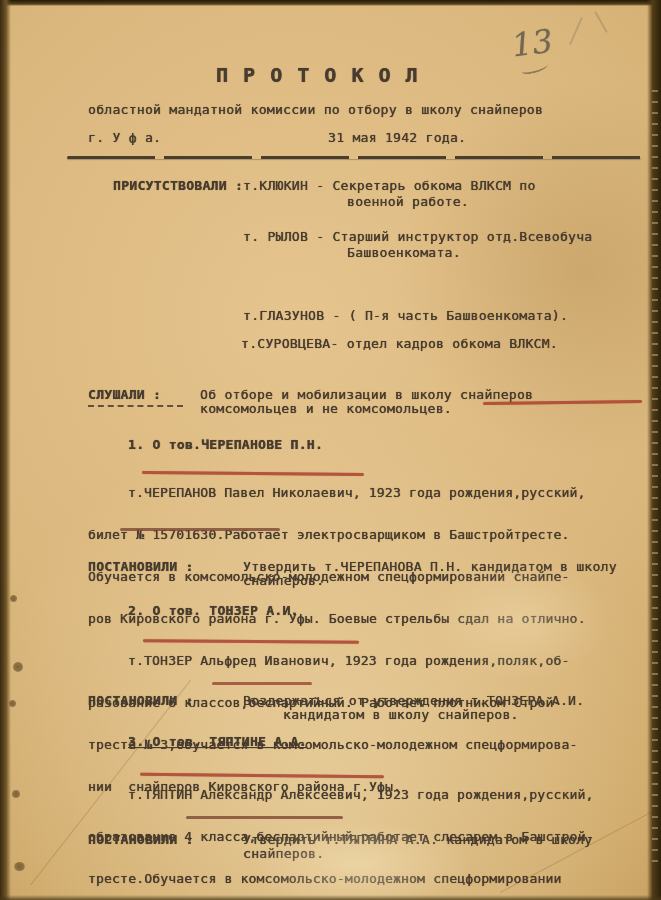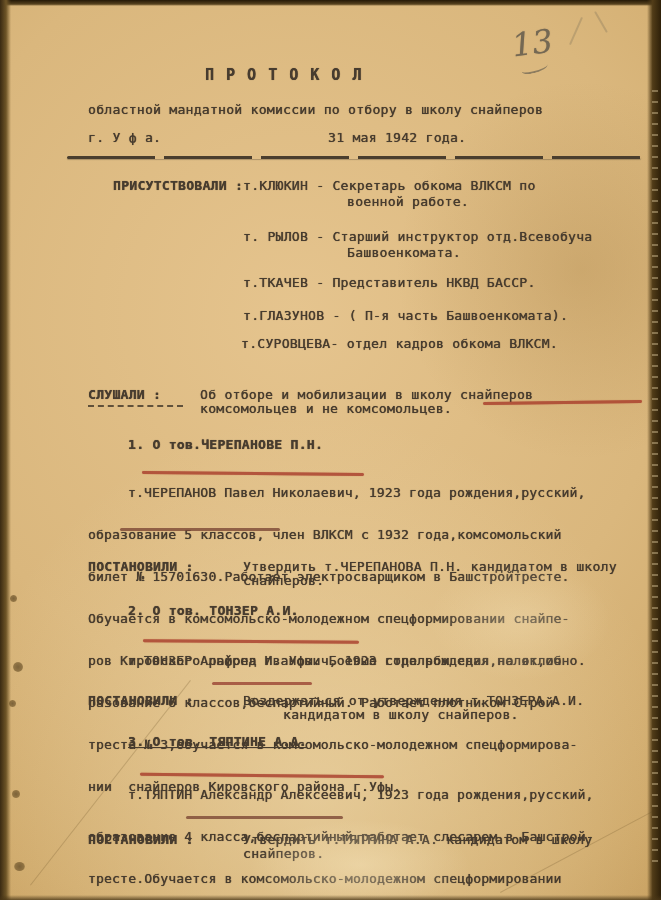--- a/index.html
+++ b/index.html
@@ -56,45 +56,43 @@
 </head>
 <body>
 
 <div id="page">
 
   <div id="pagenum">13</div>
   <div id="pagenum-swoosh"></div>
   <div class="ghostmark" style="left:575px;top:16px;width:2px;height:30px;transform:rotate(24deg);"></div>
   <div class="ghostmark" style="left:600px;top:10px;width:2px;height:24px;transform:rotate(-30deg);"></div>
 
-  <div class="t b" style="left:205px;top:68px;font-size:15px;letter-spacing:1.5px;text-align:right;">П Р О Т О К О Л</div>
+  <div class="t b" style="left:216px;top:68px;font-size:20px;letter-spacing:1.5px;text-align:right;">П Р О Т О К О Л</div>
   <div class="t" style="left:88px;top:103px;">областной мандатной комиссии по отбору в школу снайперов</div>
   <div class="t" style="left:88px;top:131px;">г. У ф а.</div>
   <div class="t" style="left:328px;top:131px;">31 мая 1942 года.</div>
   <div class="rule" style="left:67px;top:156px;width:574px;"></div>
 
   <div class="t b" style="left:88px;top:179px;padding-left:25px;">ПРИСУТСТВОВАЛИ :</div>
   <div class="t" style="left:243px;top:179px;">т.КЛЮКИН - Секретарь обкома ВЛКСМ по</div>
   <div class="t" style="left:347px;top:195px;">военной работе.</div>
   <div class="t" style="left:243px;top:230px;">т. РЫЛОВ - Старший инструктор отд.Всевобуча</div>
   <div class="t" style="left:347px;top:246px;">Башвоенкомата.</div>
-  <div class="t" style="left:243px;top:276px;">т.ТКАЧЕВ - Представитель НКВД БАССР.</div>
   <div class="t" style="left:243px;top:309px;">т.ГЛАЗУНОВ - ( П-я часть Башвоенкомата).</div>
   <div class="t" style="left:241px;top:337px;">т.СУРОВЦЕВА- отдел кадров обкома ВЛКСМ.</div>
 
   <div class="t b" style="left:88px;top:388px;">СЛУШАЛИ :</div>
   <div class="dash-ul" style="left:88px;top:405px;width:95px;"></div>
   <div class="t" style="left:200px;top:388px;">Об отборе и мобилизации в школу снайперов</div>
   <div class="t" style="left:200px;top:402px;">комсомольцев и не комсомольцев.</div>
   <div class="redline" style="left:483px;top:401px;width:159px;transform:rotate(-.7deg);"></div>
 
   <div class="t b" style="left:128px;top:438px;">1. О тов.ЧЕРЕПАНОВЕ П.Н.</div>
   <div class="t para" style="left:88px;top:458px;letter-spacing:.2px;">
     <div class="ln indent">т.ЧЕРЕПАНОВ Павел Николаевич, 1923 года рождения,русский,</div>
-    <div class="ln">образование 5 классов, член ВЛКСМ с 1932 года,комсомольский</div>
     <div class="ln">билет № 15701630.Работает электросварщиком в Башстройтресте.</div>
     <div class="ln">Обучается в комсомольско-молодежном спецформировании снайпе-</div>
     <div class="ln">ров Кировского района г. Уфы. Боевые стрельбы сдал на отлично.</div>
   </div>
   <div class="redline" style="left:142px;top:472px;width:222px;transform:rotate(.5deg);"></div>
   <div class="darkline" style="left:120px;top:528px;width:160px;"></div>
   <div class="t b" style="left:88px;top:560px;">ПОСТАНОВИЛИ :</div>
   <div class="t" style="left:243px;top:560px;">Утвердить т.ЧЕРЕПАНОВА П.Н. кандидатом в школу</div>
   <div class="t" style="left:243px;top:574px;">снайперов.</div>
 

